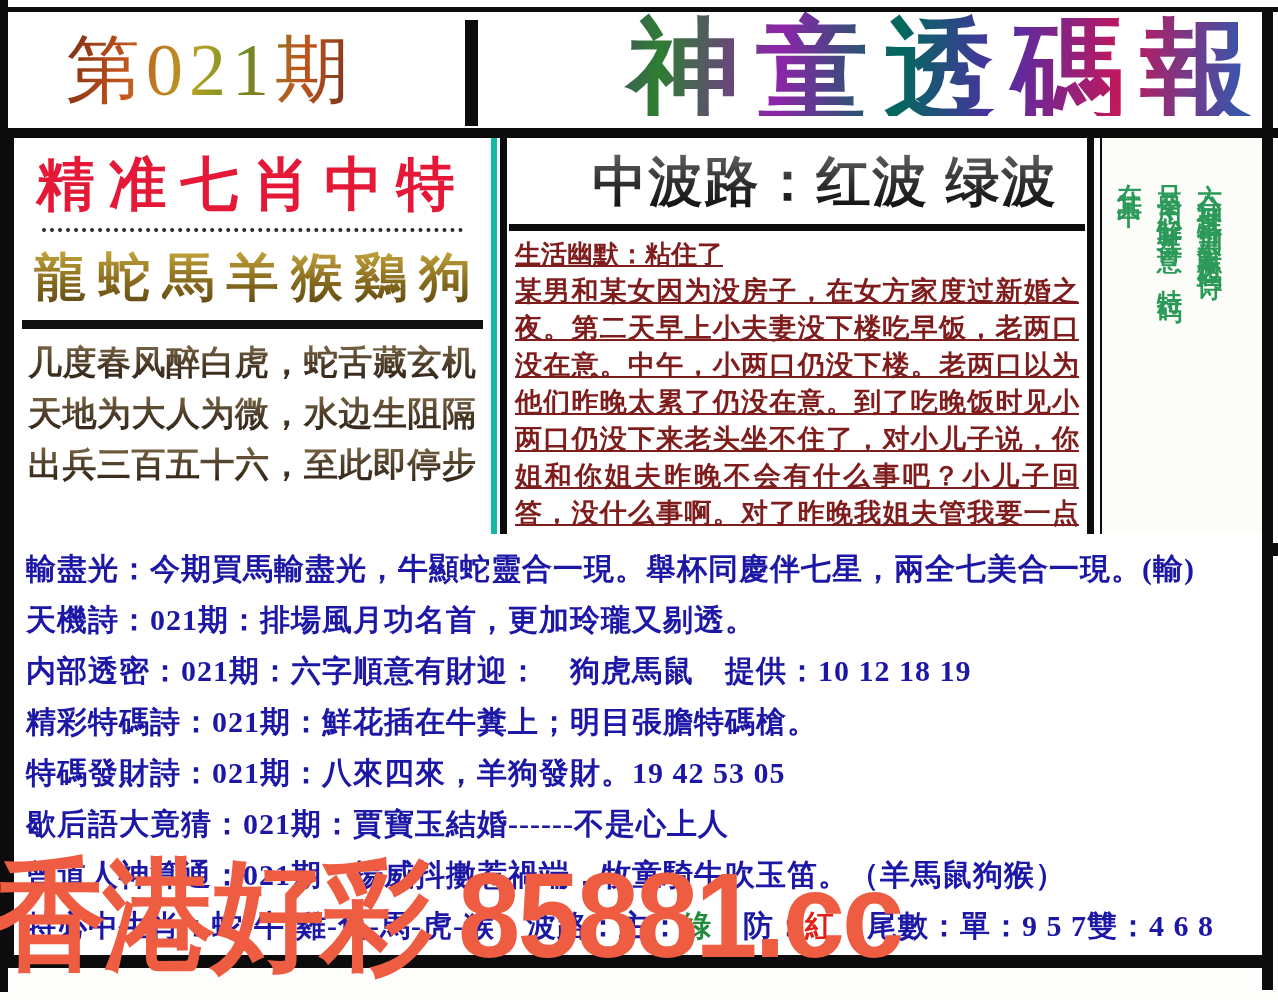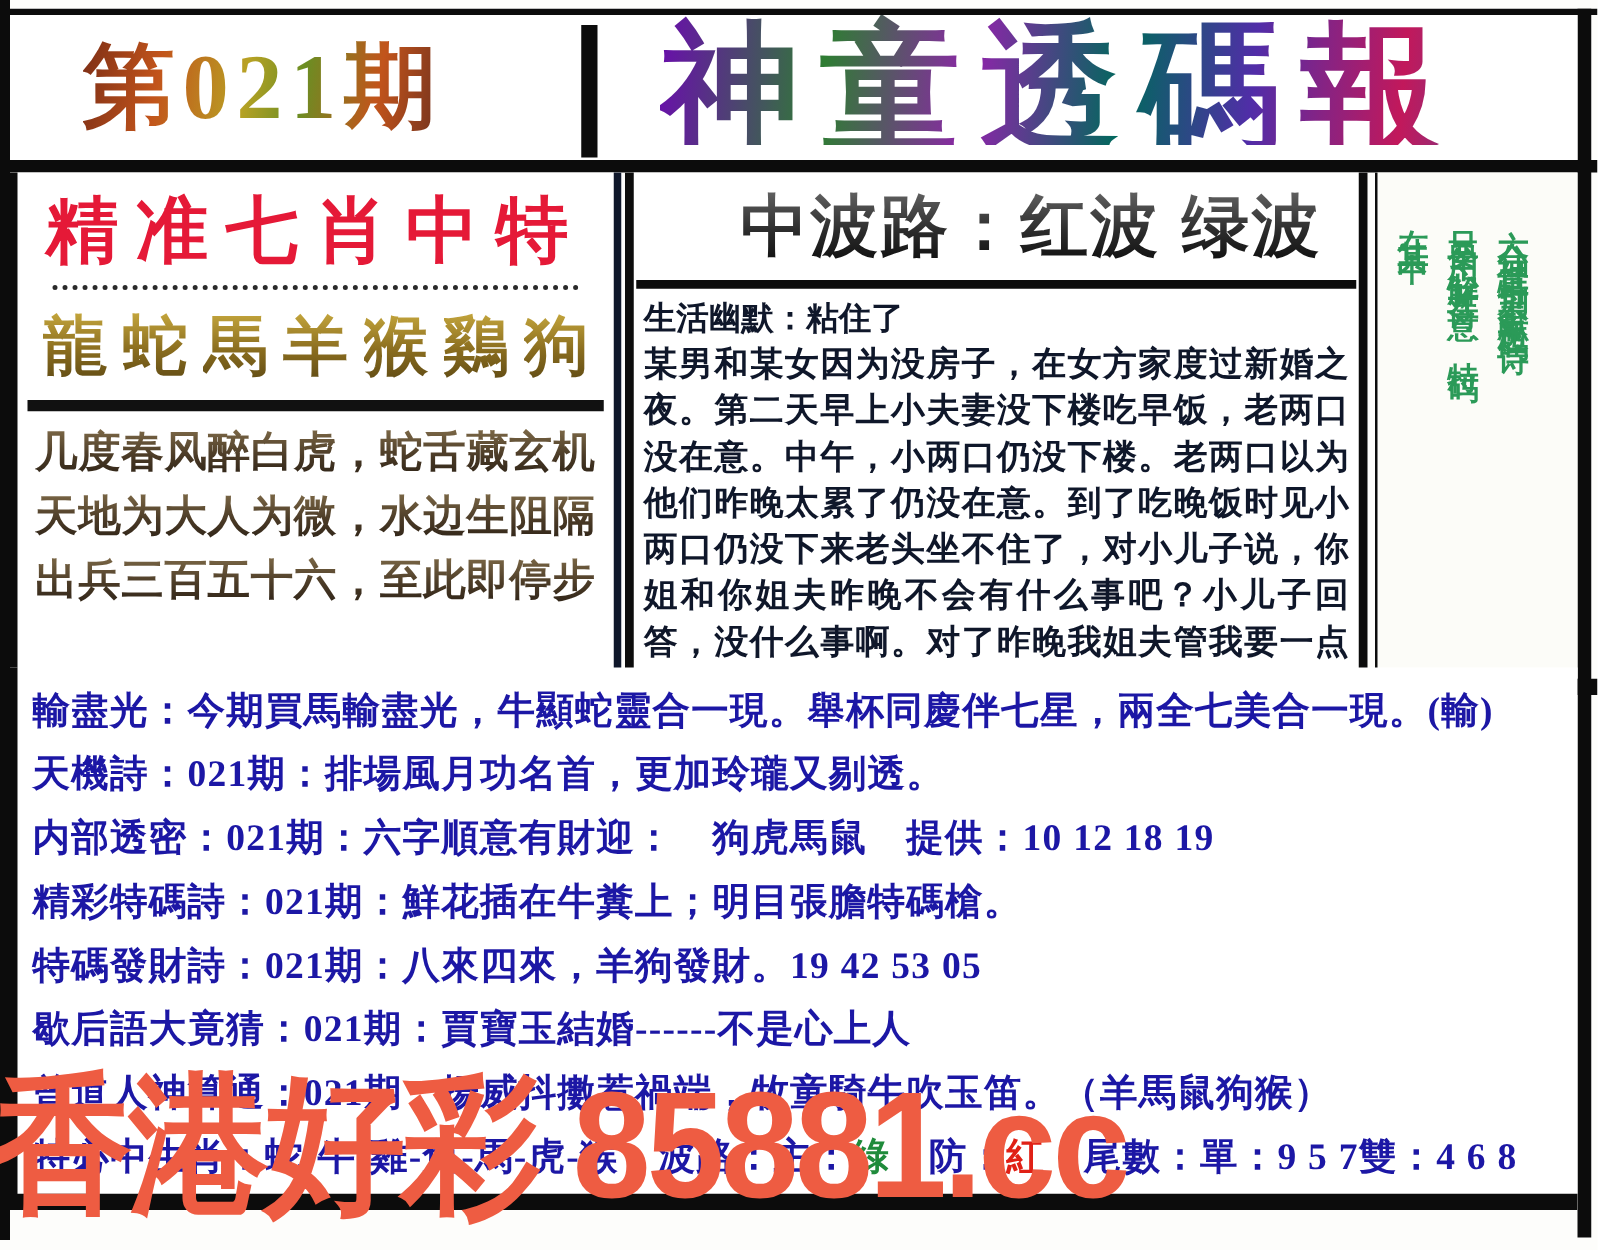--- a/index.html
+++ b/index.html
@@ -10,39 +10,39 @@
   
   .edge { position:absolute; background:#0c0c0c; }
   #edge-left   { left:0; top:0; width:8px; height:992px; }
   #edge-top    { left:0; top:7px; width:1278px; height:5px; }
   #edge-right  { left:1262px; top:7px; width:11px; height:983px; }
 
   
   #header-band { position:absolute; left:8px; top:12px; width:1254px; height:116px; background:#fff; }
   #issue-number {
     position:absolute; left:58px; top:6px;
-    font-family:"Liberation Serif", serif; font-weight:bold;
+    font-family:"Liberation Serif", serif; font-weight:normal;
     font-size:74px; letter-spacing:6px; line-height:104px; white-space:nowrap;
     background:linear-gradient(100deg,#7a2d16 0%,#c2541b 22%,#b8a224 45%,#6b8e23 60%,#c2541b 80%,#6b2f1f 100%);
     -webkit-background-clip:text; background-clip:text; color:transparent;
   }
   #header-divider { position:absolute; left:457px; top:8px; width:13px; height:106px; background:#0c0c0c; }
   #paper-title {
     position:absolute; left:520px; top:0px; width:740px; height:104px;
     font-weight:bold; font-size:112px; letter-spacing:16px; line-height:118px;
-    white-space:nowrap; text-align:left;
+    white-space:nowrap; text-align:right;
     background:linear-gradient(95deg,#6a0dad 0%,#2e7d32 18%,#8e24aa 34%,#00695c 50%,#512da8 64%,#c2185b 80%,#1565c0 100%);
     -webkit-background-clip:text; background-clip:text; color:transparent;
   }
   #hline-top { position:absolute; left:0; top:128px; width:1278px; height:10px; background:#0c0c0c; }
 
   
   #left-panel {
     position:absolute; left:8px; top:138px; width:489px; height:405px; background:#fff;
-    border-left:6px solid #0c0c0c; border-right:6px solid #0f172a;
+    border-left:6px solid #0c0c0c; border-right:6px solid #14b8a6;
   }
   #left-headline {
     margin-top:8px; text-align:center;
     font-family:"Liberation Serif", serif; font-weight:bold;
     font-size:58px; letter-spacing:14px; color:#e51937; white-space:nowrap;
   }
   #dotted-underline { margin:4px 28px 0 28px; border-bottom:4px dotted #2a2a2a; height:2px; }
   #zodiac-row {
     display:flex; justify-content:space-between; margin:16px 20px 0 20px;
     font-weight:bold; font-size:52px; line-height:58px;
@@ -65,21 +65,21 @@
     border-left:7px solid #0c0c0c; border-right:7px solid #0c0c0c;
   }
   #middle-headline {
     height:86px; text-align:center; white-space:nowrap;
     font-weight:bold; font-size:54px; line-height:86px; letter-spacing:2px;
     background:linear-gradient(180deg,#7a7a7a 0%,#2b2b2b 55%,#000 100%);
     -webkit-background-clip:text; background-clip:text; color:transparent;
   }
   #rotated-char { display:inline-block; transform:rotate(90deg); }
   #middle-headline-underline { height:7px; background:#0c0c0c; margin:0 2px; }
-  #joke-area { padding:6px 8px 0 8px; color:#0f172a; font-family:"Liberation Serif", serif; font-weight:bold; }
+  #joke-area { padding:6px 8px 0 8px; color:#7f1d1d; font-family:"Liberation Serif", serif; font-weight:bold;text-decoration:underline; }
   #joke-title { font-size:26px; line-height:36px; }
   #joke-body  { font-size:27px; line-height:37px; text-align:justify; text-justify:inter-ideograph; }
 
   
   #right-panel {
     position:absolute; left:1100px; top:138px; width:162px; height:405px; background:#fcfcf8;
     border-left:2px solid #0c0c0c;
   }
   #vertical-verse {
     writing-mode:vertical-rl; text-orientation:upright;

